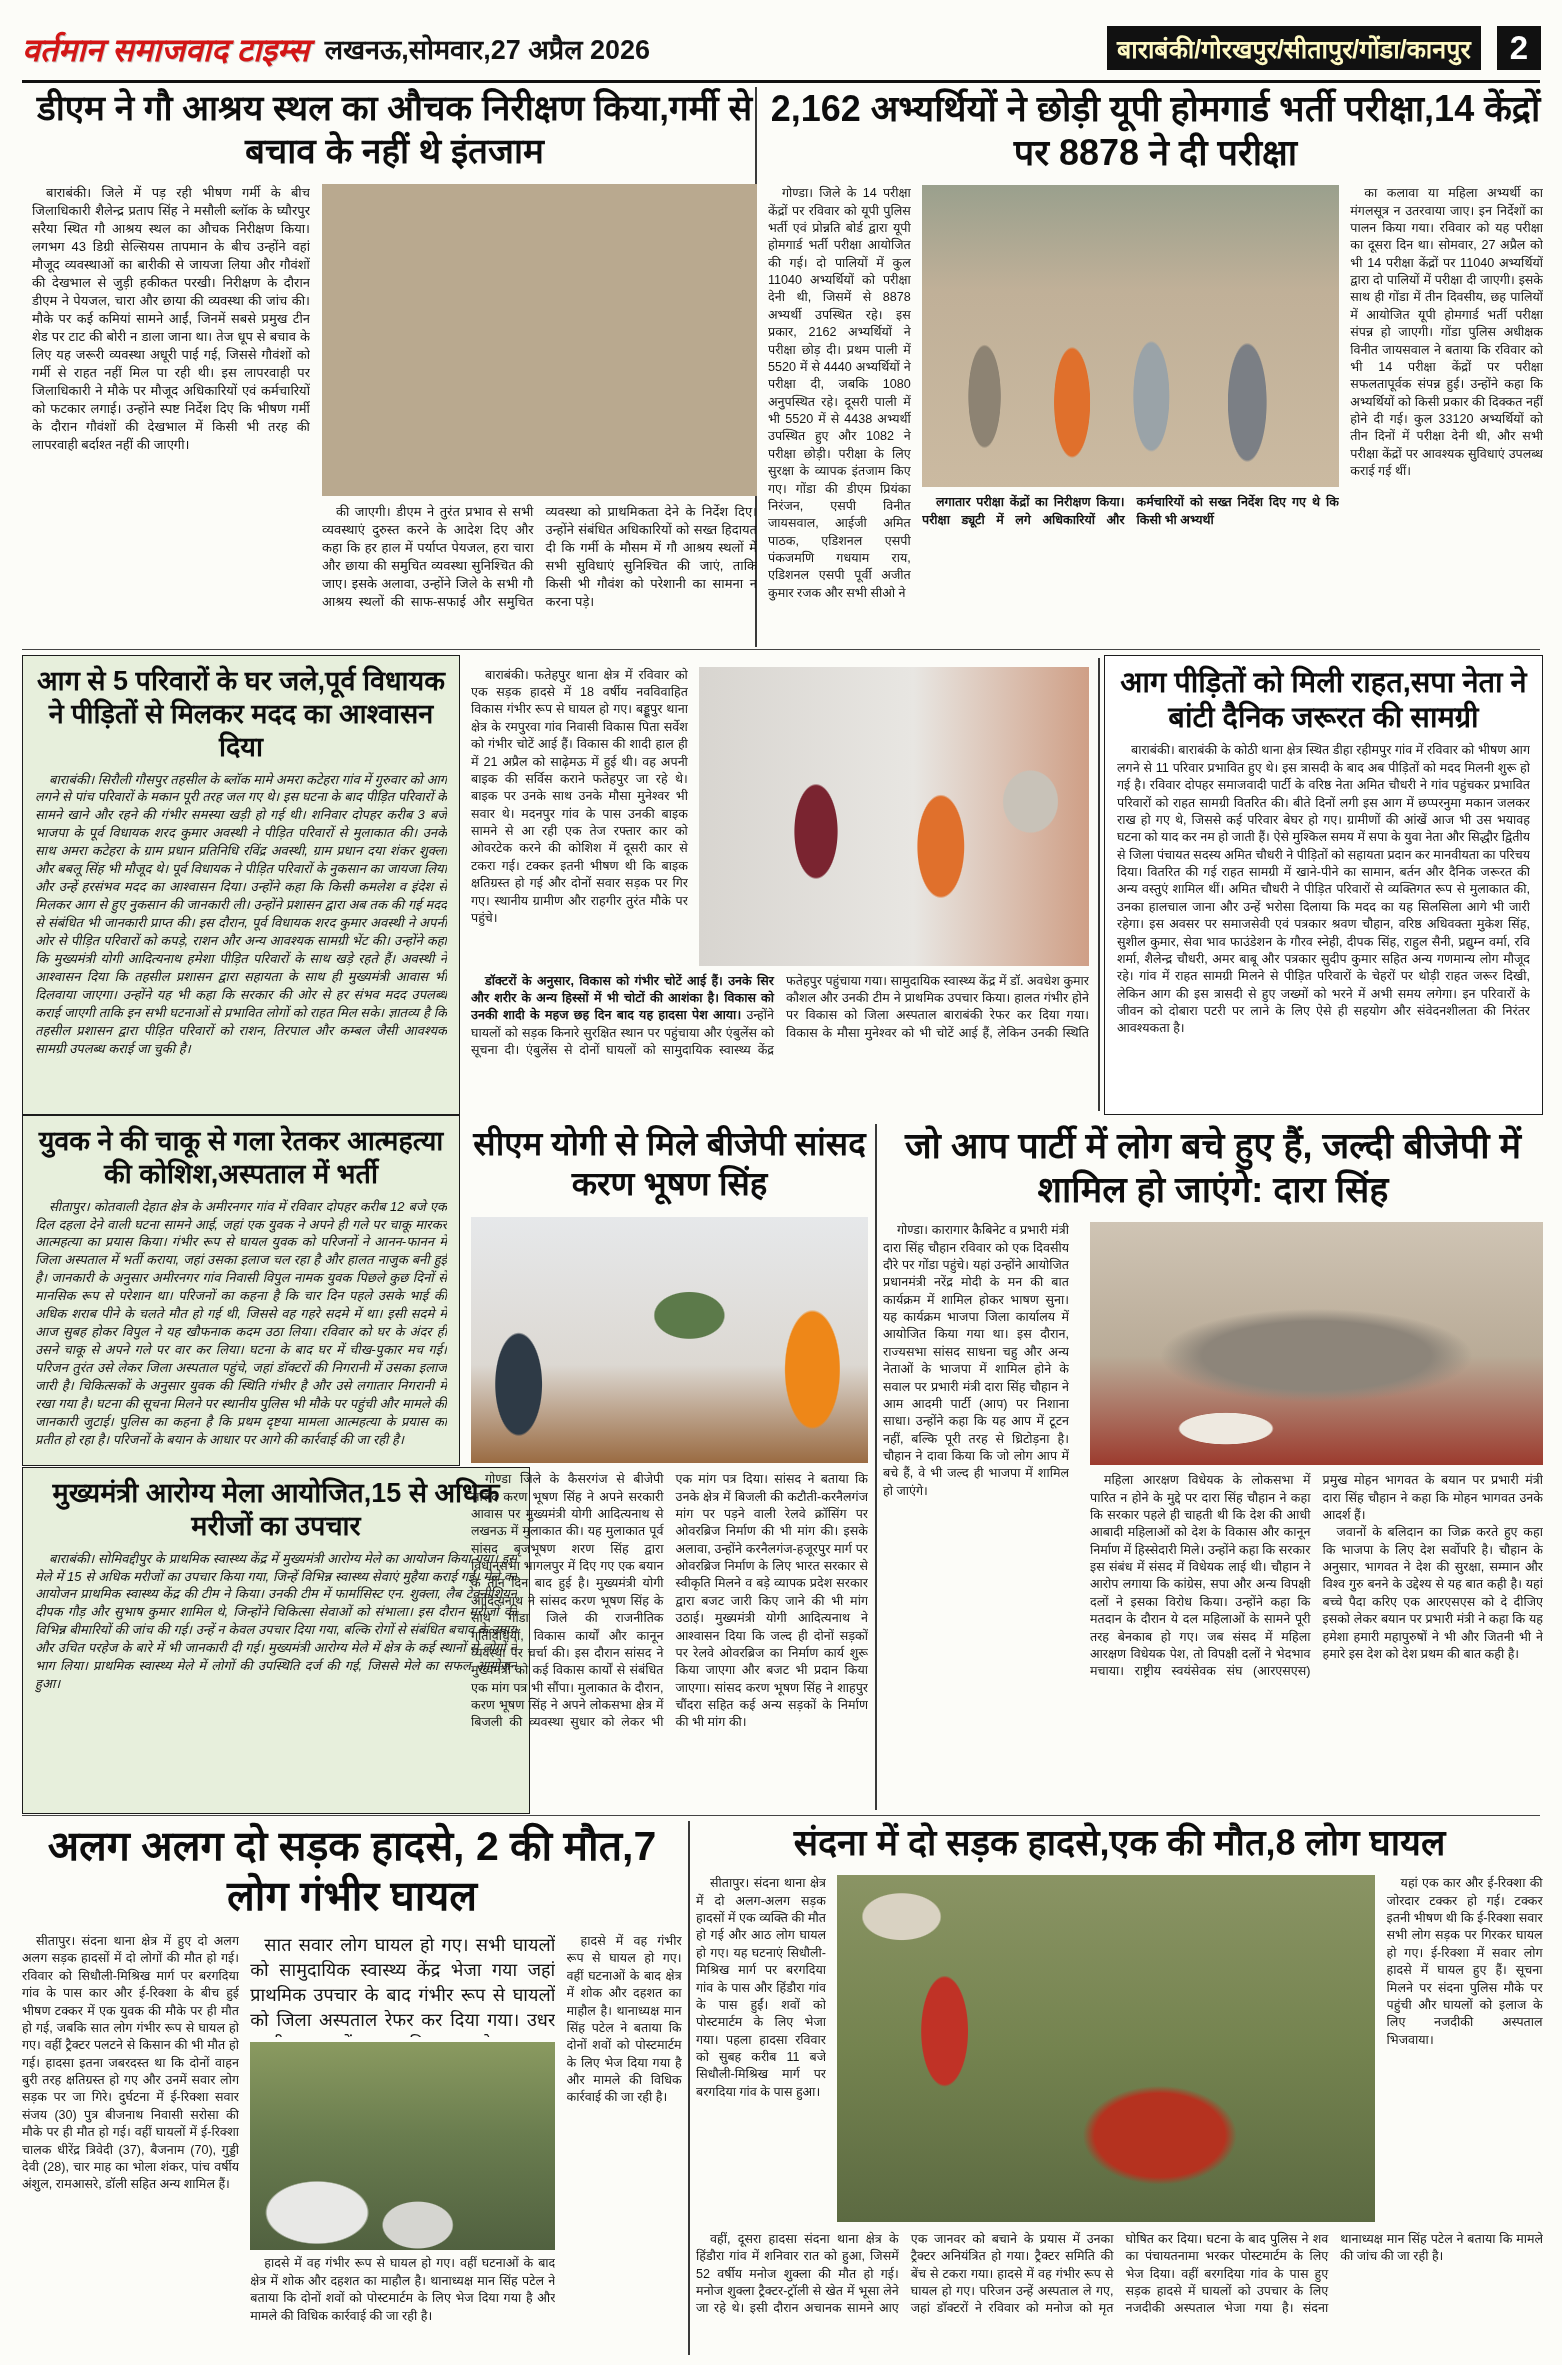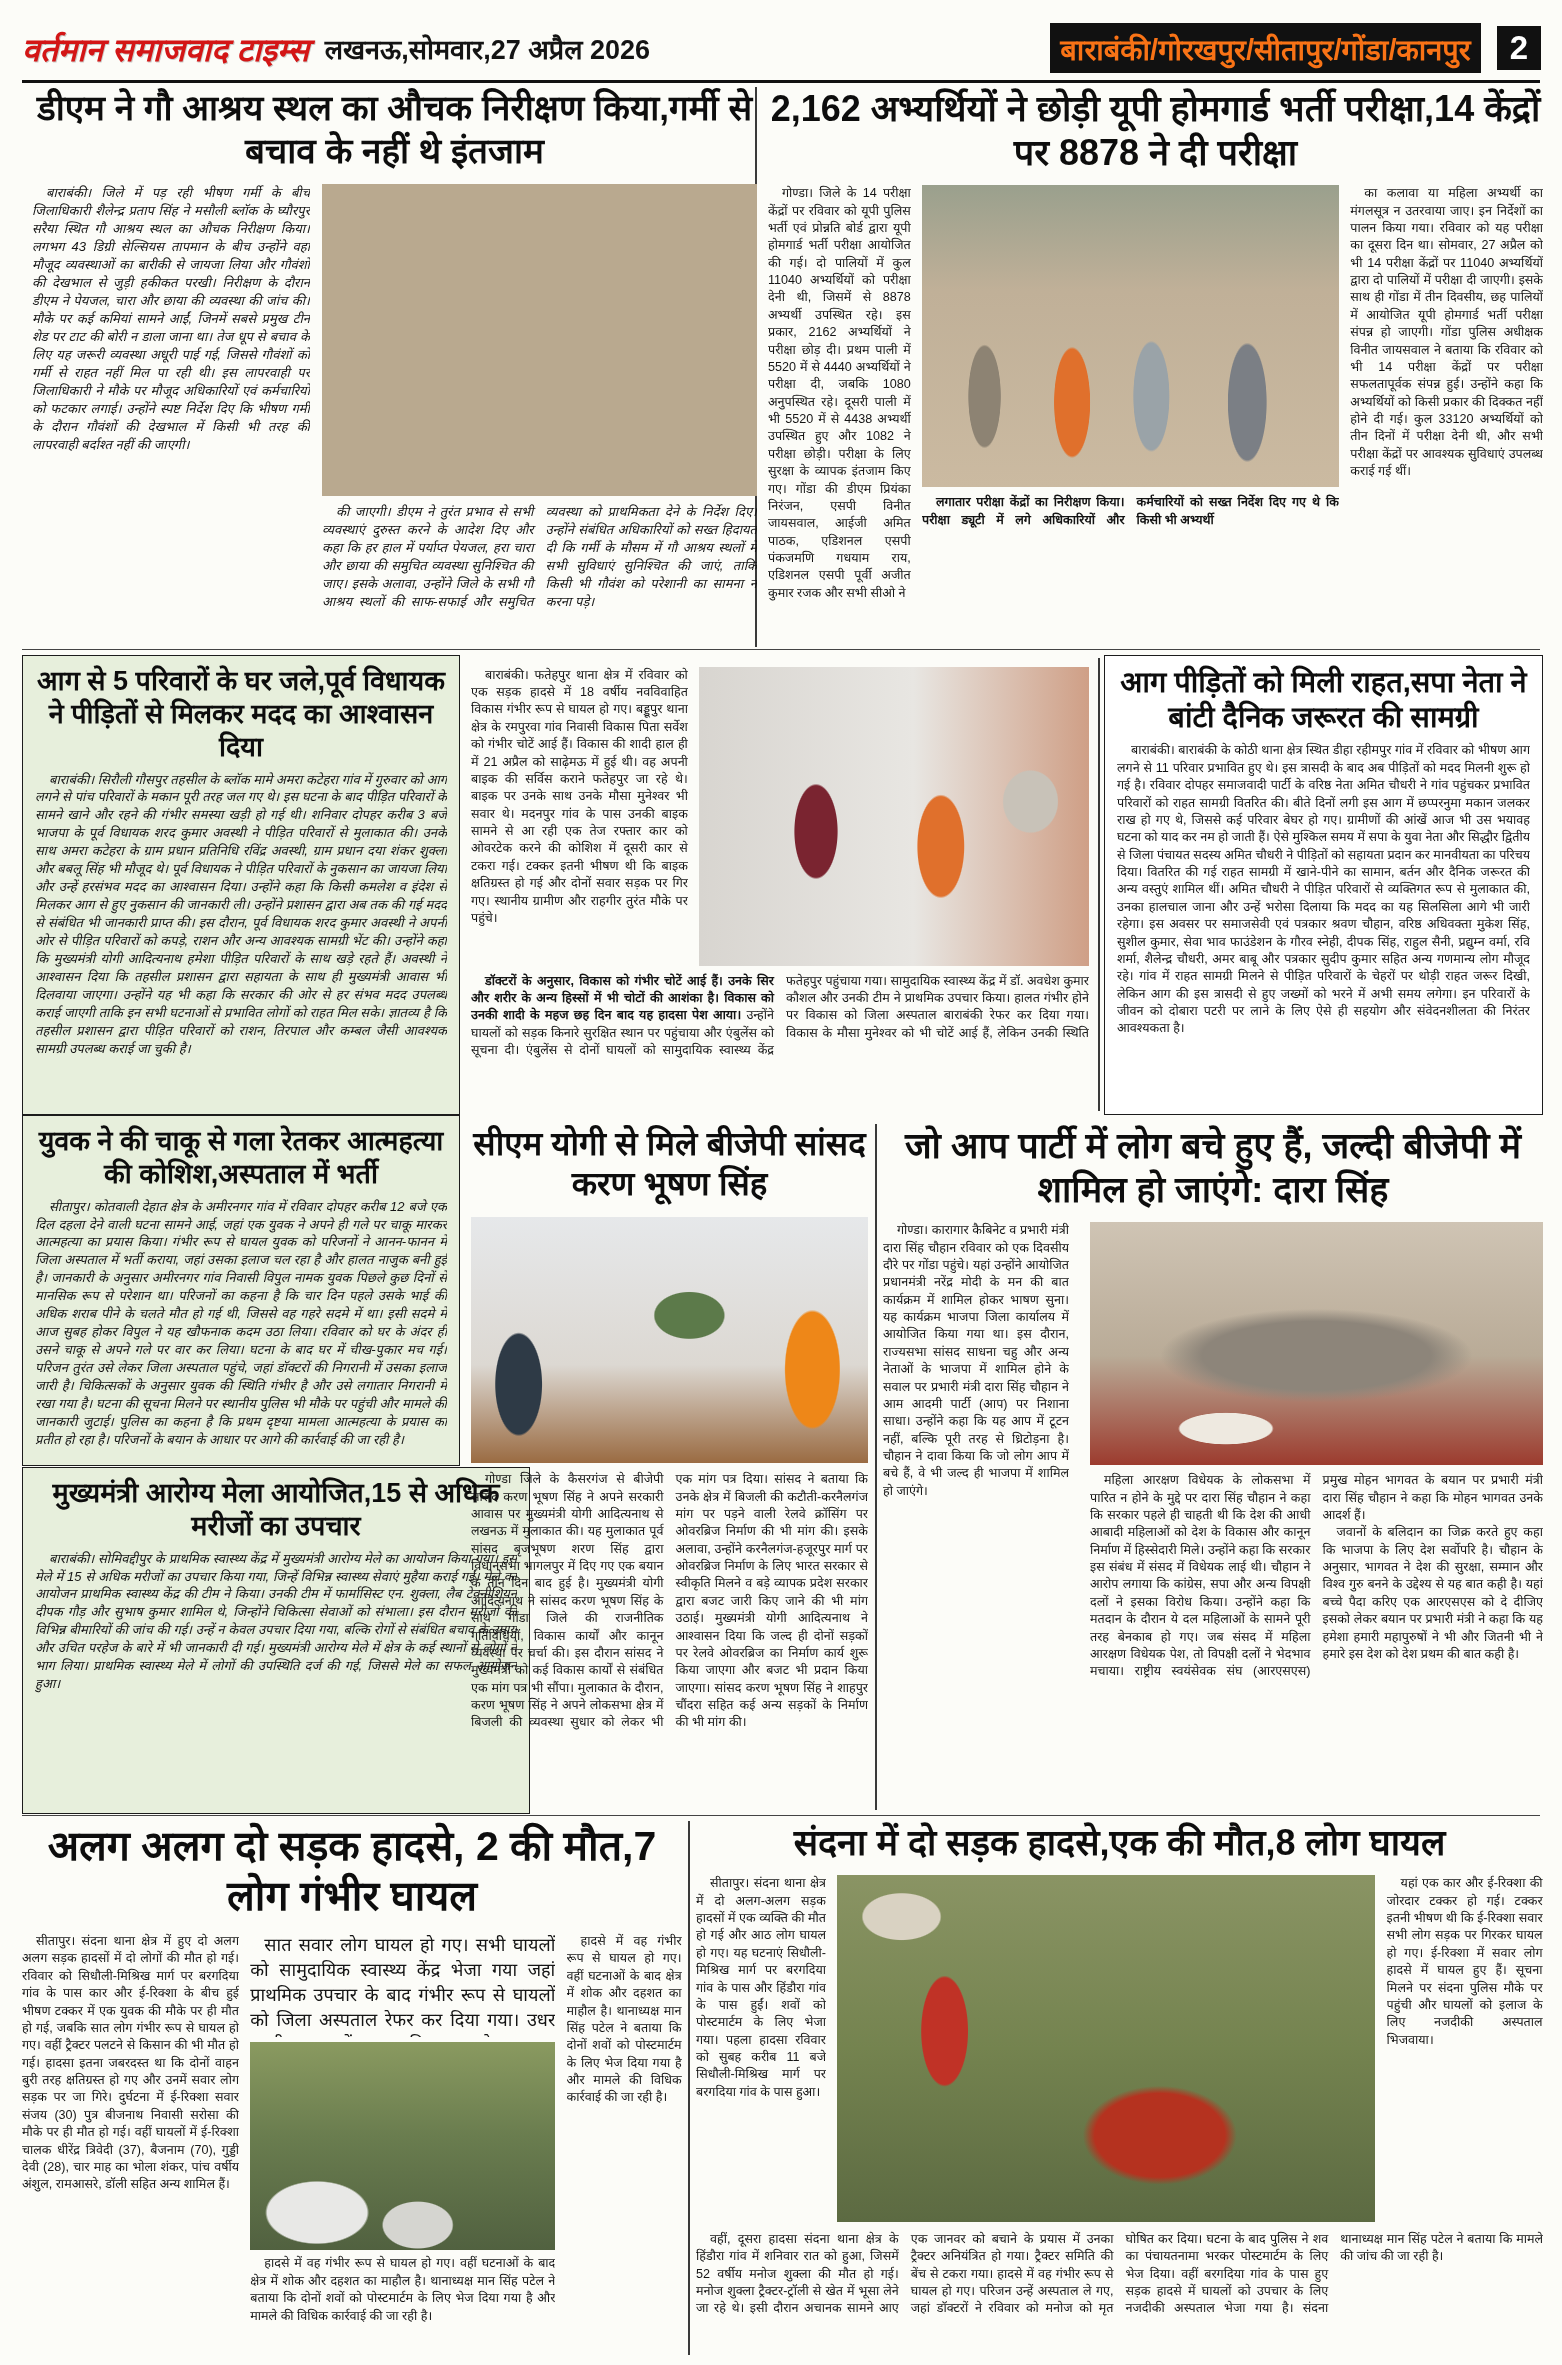--- a/index.html
+++ b/index.html
@@ -14,21 +14,21 @@
   .cols2{column-count:2;column-gap:12px;}
   .cols4{column-count:4;column-gap:12px;}
   .greenbox{background:#e7efdc;border:1.7px solid #1c1c1c;padding:8.7px 12px;}
   .whitebox{background:#fff;border:1.7px solid #1c1c1c;padding:8.7px 12px;}
   .vrule{position:absolute;width:1.7px;background:#3a3a3a;}
   .hrule{position:absolute;background:#111;}
   
   .masthead{font-size:32px;font-weight:bold;font-style:italic;color:#d31616;
             text-shadow:0.9px 0.9px 0 #00000033;white-space:nowrap;}
   .dateline{font-size:27px;font-weight:bold;white-space:nowrap;}
-  .distbar{background:#111;color:#f97316;font-size:29px;font-weight:bold;
+  .distbar{background:#111;color:#fef9c3;font-size:25px;font-weight:bold;
            padding:5.2px 10.4px;white-space:nowrap;}
   .pgnum{background:#111;color:#fff;font-size:33px;font-weight:bold;
          padding:1.7px 12px;border:1.7px solid #111;}
   
   .photo{position:relative;overflow:hidden;background:#b9a98f;}
   .ph-dm{background:
       radial-gradient(42px 104px at 63% 92%, #e4601c 0 44%, transparent 46%),
       radial-gradient(45px 130px at 63% 58%, #f3f0e8 0 44%, transparent 46%),
       radial-gradient(40px 139px at 38% 52%, #7d8ba0 0 44%, transparent 46%),
       radial-gradient(35px 130px at 12% 48%, #b5893f 0 44%, transparent 46%),
@@ -77,21 +77,21 @@
     <span class="distbar">बाराबंकी/गोरखपुर/सीतापुर/गोंडा/कानपुर</span>
     <span class="pgnum">2</span>
   </div>
   <div class="hrule" style="left:22px;right:22px;top:80px;height:2.6px;"></div>
 
   <div class="vrule" style="left:755px;top:87px;height:560px;"></div>
   <div class="hrule" style="left:22px;right:22px;top:649px;height:0.9px;background:#444;"></div>
 
   <div class="abs" style="left:32px;top:87px;width:725px;height:560px;">
     <div class="hl" style="font-size:35px;">डीएम ने गौ आश्रय स्थल का औचक निरीक्षण किया,गर्मी से बचाव के नहीं थे इंतजाम</div>
-    <div style="display:flex;gap:12px;margin-top:12px;font-style:italic;">
+    <div style="display:flex;gap:12px;margin-top:12px;">
       <div class="bodytxt" style="width:278px;height:456px;">
         <p>बाराबंकी। जिले में पड़ रही भीषण गर्मी के बीच जिलाधिकारी शैलेन्द्र प्रताप सिंह ने मसौली ब्लॉक के घ्यौरपुर सरैया स्थित गौ आश्रय स्थल का औचक निरीक्षण किया। लगभग 43 डिग्री सेल्सियस तापमान के बीच उन्होंने वहां मौजूद व्यवस्थाओं का बारीकी से जायजा लिया और गौवंशों की देखभाल से जुड़ी हकीकत परखी। निरीक्षण के दौरान डीएम ने पेयजल, चारा और छाया की व्यवस्था की जांच की। मौके पर कई कमियां सामने आईं, जिनमें सबसे प्रमुख टीन शेड पर टाट की बोरी न डाला जाना था। तेज धूप से बचाव के लिए यह जरूरी व्यवस्था अधूरी पाई गई, जिससे गौवंशों को गर्मी से राहत नहीं मिल पा रही थी। इस लापरवाही पर जिलाधिकारी ने मौके पर मौजूद अधिकारियों एवं कर्मचारियों को फटकार लगाई। उन्होंने स्पष्ट निर्देश दिए कि भीषण गर्मी के दौरान गौवंशों की देखभाल में किसी भी तरह की लापरवाही बर्दाश्त नहीं की जाएगी।</p>
       </div>
       <div style="width:435px;">
         <div class="photo ph-dm" style="width:435px;height:312px;"></div>
         <div class="bodytxt cols2" style="margin-top:7px;height:135px;">
           <p>की जाएगी। डीएम ने तुरंत प्रभाव से सभी व्यवस्थाएं दुरुस्त करने के आदेश दिए और कहा कि हर हाल में पर्याप्त पेयजल, हरा चारा और छाया की समुचित व्यवस्था सुनिश्चित की जाए। इसके अलावा, उन्होंने जिले के सभी गौ आश्रय स्थलों की साफ-सफाई और समुचित व्यवस्था को प्राथमिकता देने के निर्देश दिए। उन्होंने संबंधित अधिकारियों को सख्त हिदायत दी कि गर्मी के मौसम में गौ आश्रय स्थलों में सभी सुविधाएं सुनिश्चित की जाएं, ताकि किसी भी गौवंश को परेशानी का सामना न करना पड़े।</p>
         </div>
       </div>
     </div>

